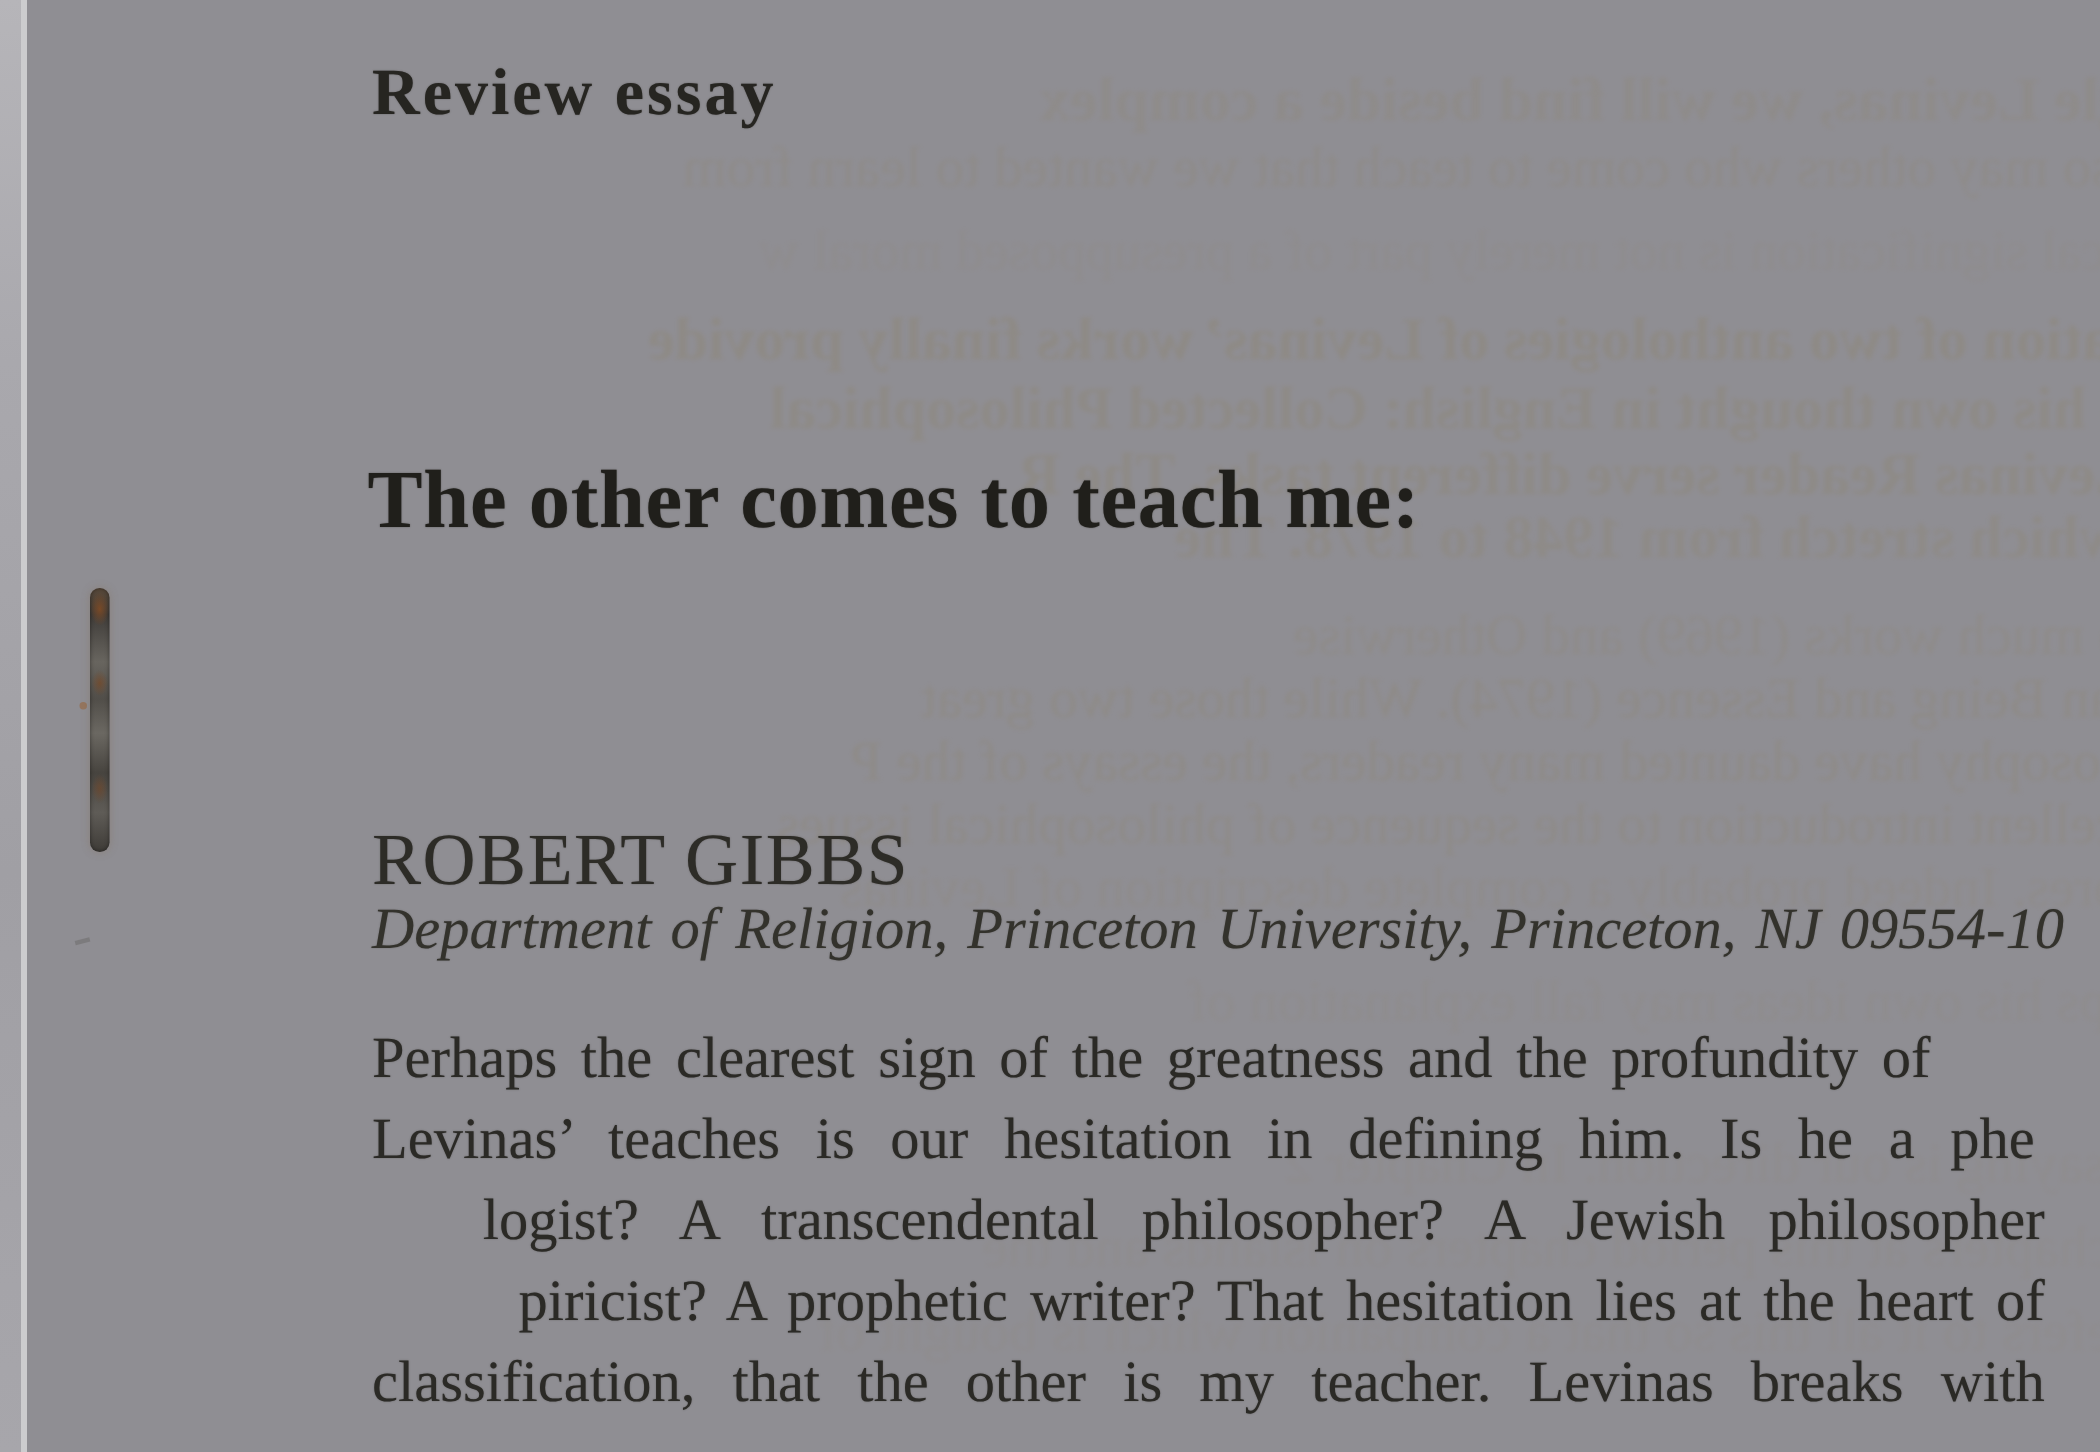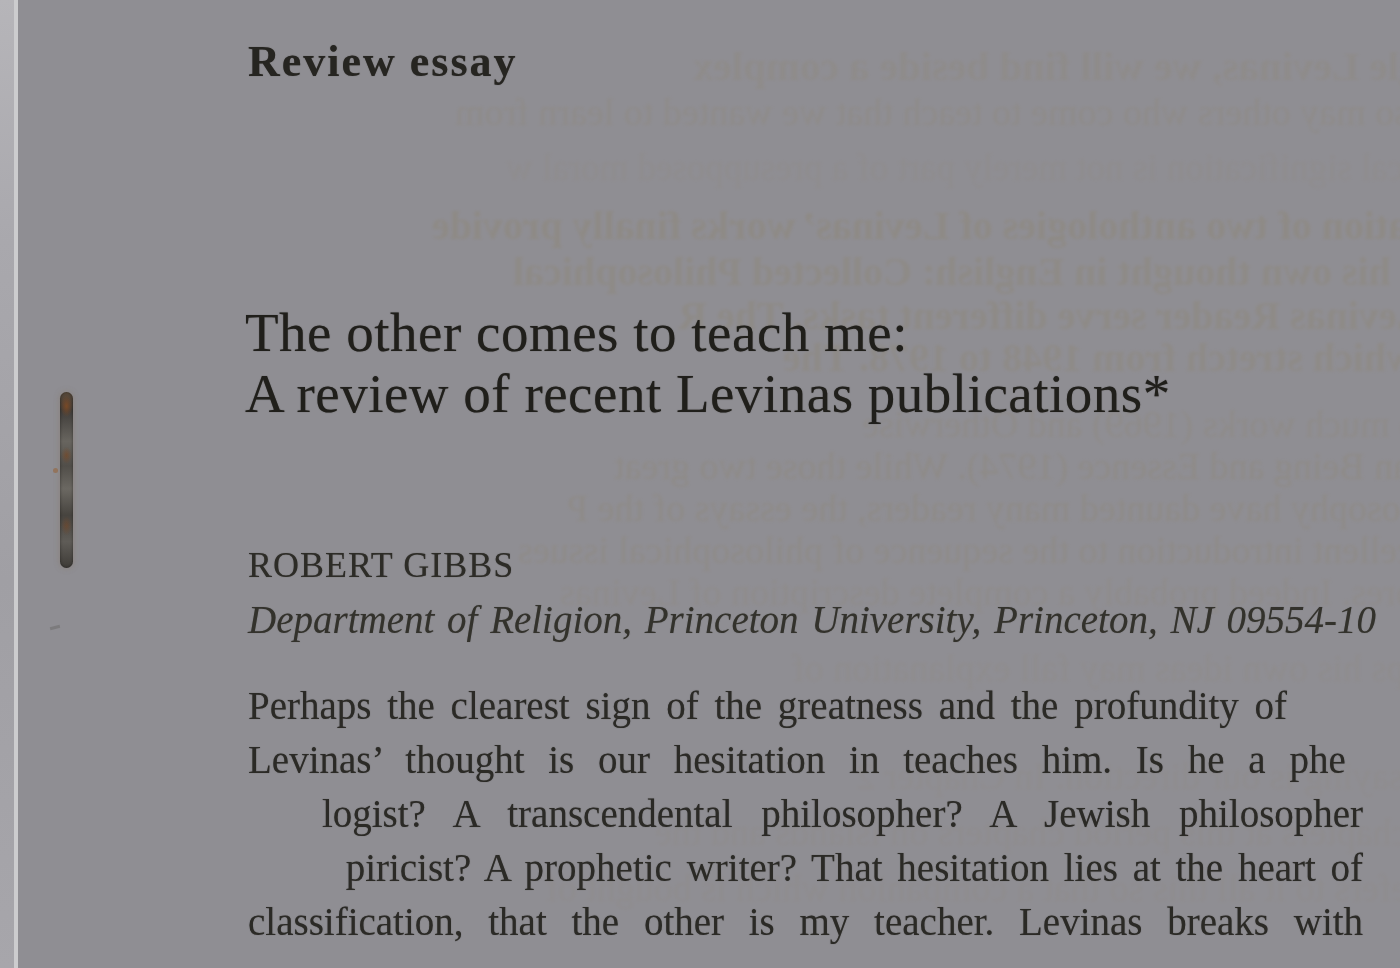--- a/index.html
+++ b/index.html
@@ -32,23 +32,23 @@
   .ghost .g:nth-child(12){top:570px;right:-80px;font-size:38px;opacity:.17;}
   .ghost .g:nth-child(13){top:646px;right:-90px;font-size:38px;opacity:.13;}
   .ghost .g:nth-child(14){top:754px;right:-60px;font-size:38px;opacity:.11;}
   .ghost .g:nth-child(15){top:810px;right:-50px;font-size:38px;opacity:.11;}
   .ghost .g:nth-child(16){top:866px;right:-40px;font-size:38px;opacity:.11;}
   
   .content{position:absolute;inset:0;z-index:2;color:#2b2a26;border-radius:24px;}
   .kicker{position:absolute;left:234px;top:36px;font-size:44px;font-weight:700;
           letter-spacing:2px;color:#262521;text-shadow:0 0 1px rgba(45,42,38,.55);}
   .title{position:absolute;left:231px;top:302px;margin:0;font-size:55px;line-height:61px;
-         font-weight:400;letter-spacing:.5px;color:#201f1b;white-space:nowrap;
+         font-weight:700;letter-spacing:.5px;color:#201f1b;white-space:nowrap;
          text-shadow:0 0 1px rgba(40,38,34,.6);}
-  .author{position:absolute;left:234px;top:544px;font-size:36px;letter-spacing:1px;
+  .author{position:absolute;left:234px;top:544px;font-size:49px;letter-spacing:1px;
           color:#2d2c27;text-shadow:0 0 1px rgba(45,42,38,.5);}
   .affil{position:absolute;left:234px;top:597px;font-size:39px;font-style:italic;
          color:#33322c;white-space:nowrap;word-spacing:3px;
          text-shadow:0 0 1px rgba(50,48,44,.45);}
   .bodytext{position:absolute;left:234px;top:664px;font-size:39px;line-height:54px;
             color:#2b2a26;text-shadow:0 0 1px rgba(43,42,38,.5);}
   .bodytext .bl{white-space:nowrap;}
   .bodytext .bl:nth-child(1){word-spacing:6px;margin-top:15px;}
   .bodytext .bl:nth-child(2){word-spacing:14px;}
   .bodytext .bl:nth-child(3){word-spacing:19px;text-align:right;}
@@ -96,29 +96,28 @@
       <div class="g">the saying is our direction. In Chapter 2</div>
       <div class="g">of chapters at this period chapters on islands and the</div>
       <div class="g">prefers to it all this so that a companion which is bought of</div>
     </div>
 
     <div class="content">
       <div class="kicker">Review essay</div>
 
       <h1 class="title">
         <span style="display:block">The other comes to teach me:</span>
-        <span style="display:block">A review of recent Levinas publications*</span>
       </h1>
 
       <div class="author">ROBERT GIBBS</div>
       <div class="affil">Department of Religion, Princeton University, Princeton, NJ 09554-10</div>
 
       <div class="bodytext">
         <div class="bl">Perhaps the clearest sign of the greatness and the profundity of</div>
-        <div class="bl">Levinas’ thought is our hesitation in teaches him. Is he a phe</div>
+        <div class="bl">Levinas’ teaches is our hesitation in defining him. Is he a phe</div>
         <div class="bl">logist? A transcendental philosopher? A Jewish philosopher</div>
         <div class="bl">piricist? A prophetic writer? That hesitation lies at the heart of</div>
         <div class="bl">classification, that the other is my teacher. Levinas breaks with</div>
       </div>
     </div>
 
     <div class="staple"></div>
     <div class="rust-dot"></div>
     <div class="pencil"></div>
   </div>

